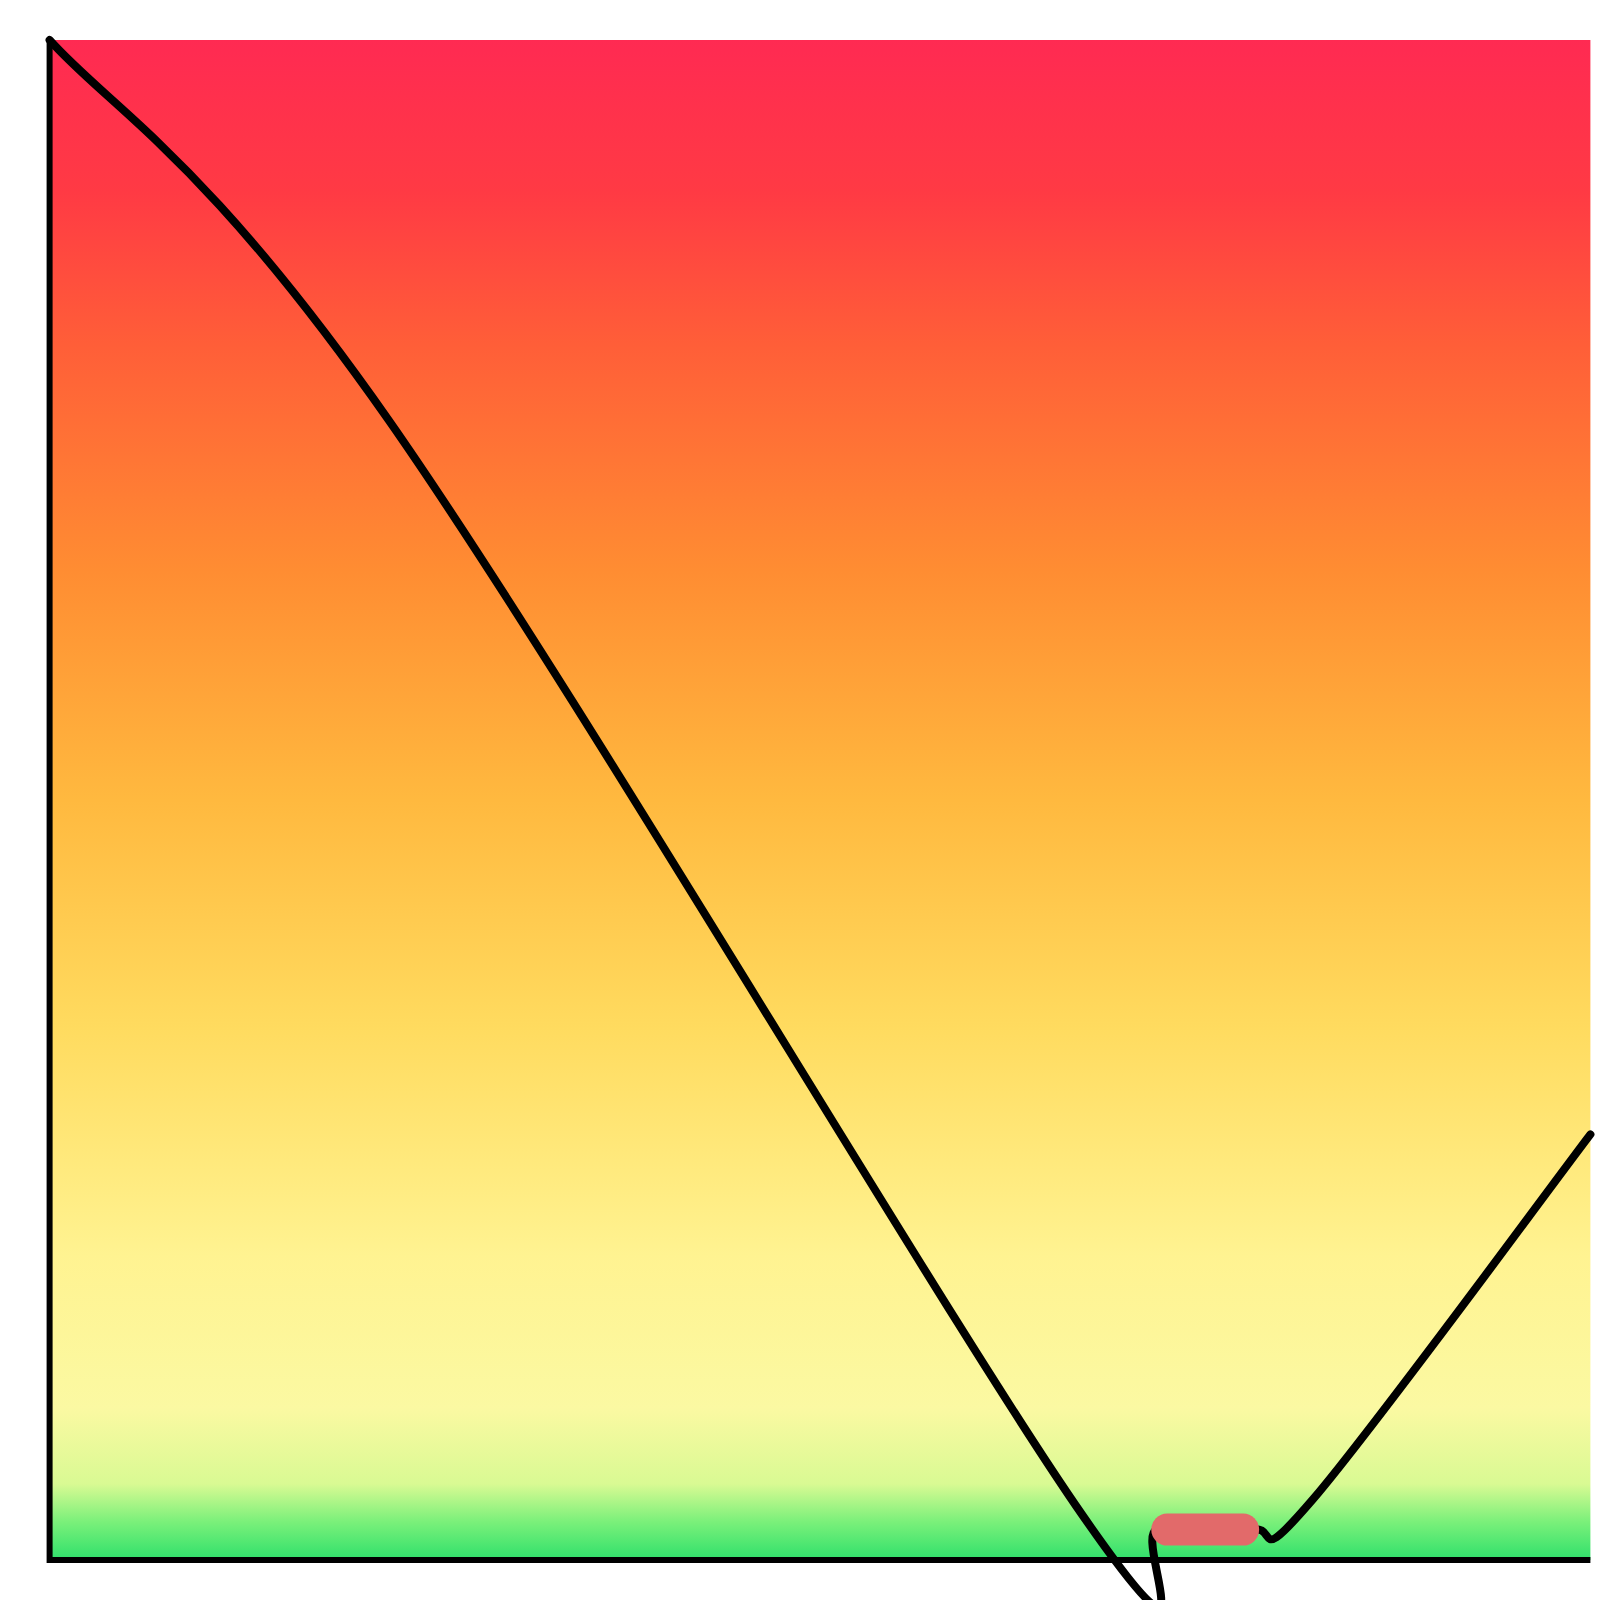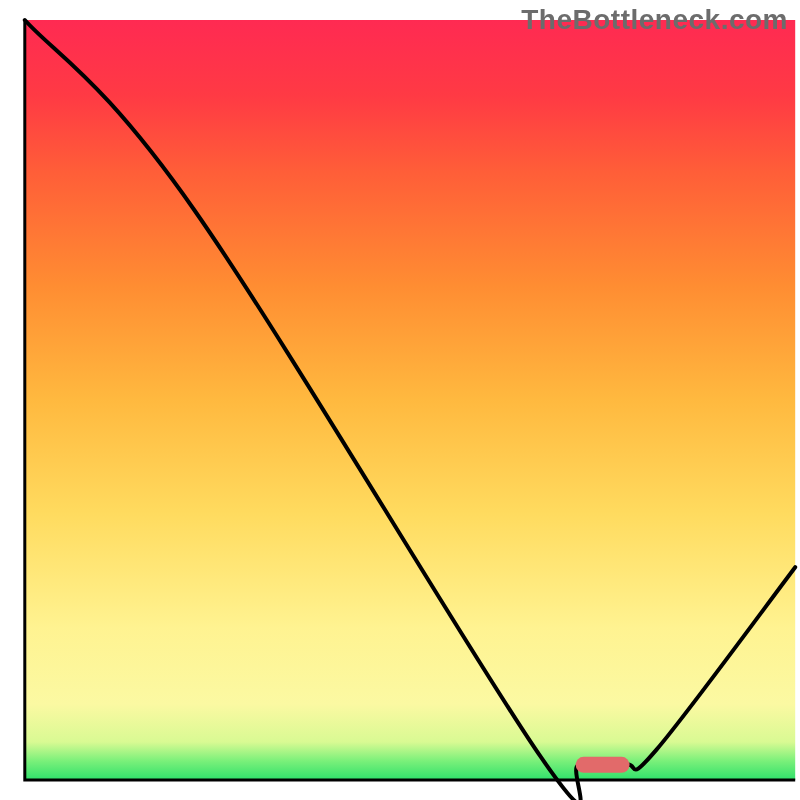--- a/index.html
+++ b/index.html
@@ -32,21 +32,20 @@
     top: 0;
     width: 800px;
     height: 800px;
   }
 </style>
 </head>
 <body>
 
 <div class="chart-container">
 
-  <div class="watermark">TheBottleneck.com</div>
 
   <svg class="plot" viewBox="0 0 800 800">
     <defs>
       <linearGradient id="bg-grad" x1="0" y1="1" x2="0" y2="0">
           <stop offset="0%" stop-color="#2fe06b"></stop>
           <stop offset="2.5%" stop-color="#7af07a"></stop>
           <stop offset="5%" stop-color="#d9fa93"></stop>
           <stop offset="10%" stop-color="#fbf9a2"></stop>
           <stop offset="20%" stop-color="#fff391"></stop>
           <stop offset="35%" stop-color="#ffdb5f"></stop>

